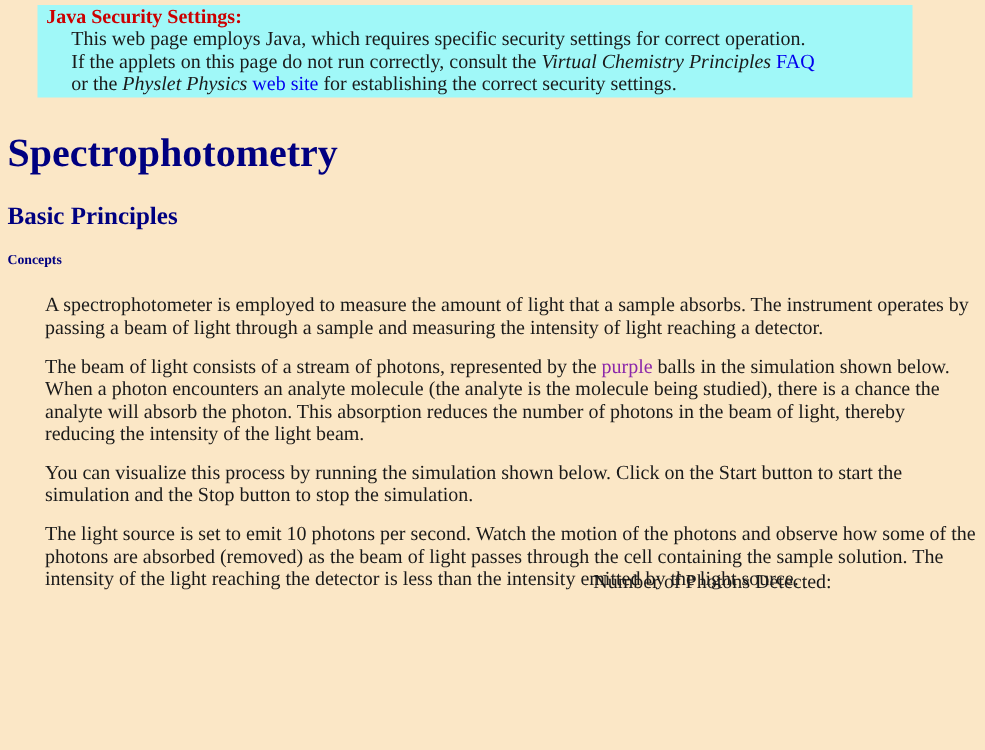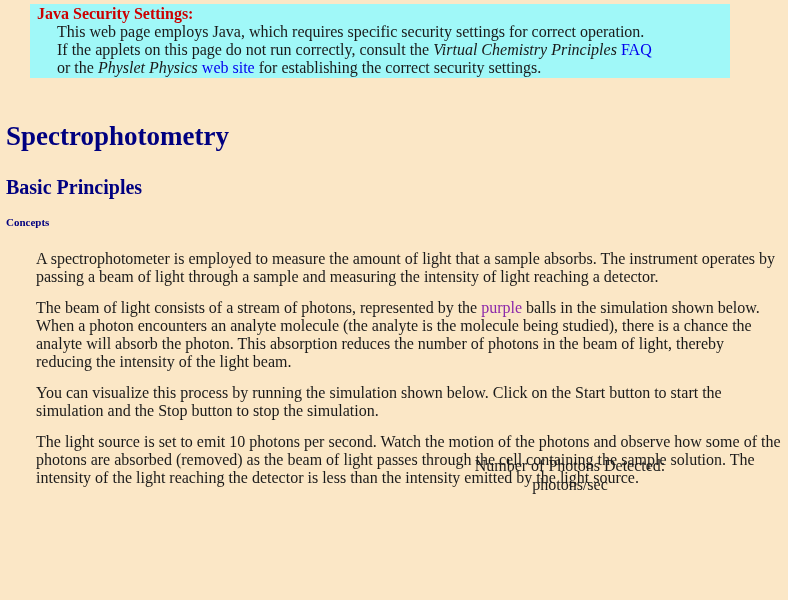--- a/index.html
+++ b/index.html
@@ -14,21 +14,21 @@
     font-family:"Liberation Serif","DejaVu Serif",serif;
     font-size:16px;
   }
   .notice{
     margin:4px 0 0 30px;width:700px;min-height:72px;
     background:var(--notice_bg);padding:1px 8px 1px 7px;line-height:18px;
   }
   .notice-title{color:var(--notice_title);font-weight:bold;}
   .notice-lines{margin-left:20px;}
   h1,h2,h3{color:var(--heading);padding-left:6px;margin:0;font-weight:bold;}
-  h1{margin-top:43px;font-size:27px;line-height:31px;}
+  h1{margin-top:29px;font-size:32px;line-height:31px;}
   h2{margin-top:24px;font-size:20px;line-height:23px;}
   h3{margin-top:14px;font-size:11px;line-height:19px;}
   .content{margin:0 6px 0 36px;line-height:18px;}
   .content p{margin:13px 0 0 0;}
   .content p:first-child{margin-top:18px;}
   .bold{font-weight:normal;}
   .italic{font-style:italic;}
   .purple{color:var(--purple);}
   a.link{color:var(--link);text-decoration:none;cursor:pointer;}
   .readouts{
@@ -56,14 +56,13 @@
 
 <div class="content">
   <p><span>A </span><span class="bold">spectrophotometer</span><span> is employed to measure the amount of light that a sample absorbs. The instrument operates by passing a beam of light through a sample and measuring the intensity of light reaching a detector.</span></p>
   <p><span>The beam of light consists of a stream of photons, represented by the </span><span class="purple">purple</span><span> balls in the simulation shown below. When a photon encounters an analyte molecule (the analyte is the molecule being studied), there is a chance the analyte will absorb the photon. This absorption reduces the number of photons in the beam of light, thereby reducing the intensity of the light beam.</span></p>
   <p><span>You can visualize this process by running the simulation shown below. Click on the </span><span class="bold">Start</span><span> button to start the simulation and the </span><span class="bold">Stop</span><span> button to stop the simulation.</span></p>
   <p><span>The light source is set to emit 10 photons per second. Watch the motion of the photons and observe how some of the photons are absorbed (removed) as the beam of light passes through the cell containing the sample solution. The intensity of the light reaching the detector is less than the intensity emitted by the light source.</span></p>
 </div>
 
 <div class="readouts">
   <div class="readout-label">Number of Photons Detected:</div>
-  <div class="readout-unit">photons/sec</div>
 </div>
 
 </body></html>

